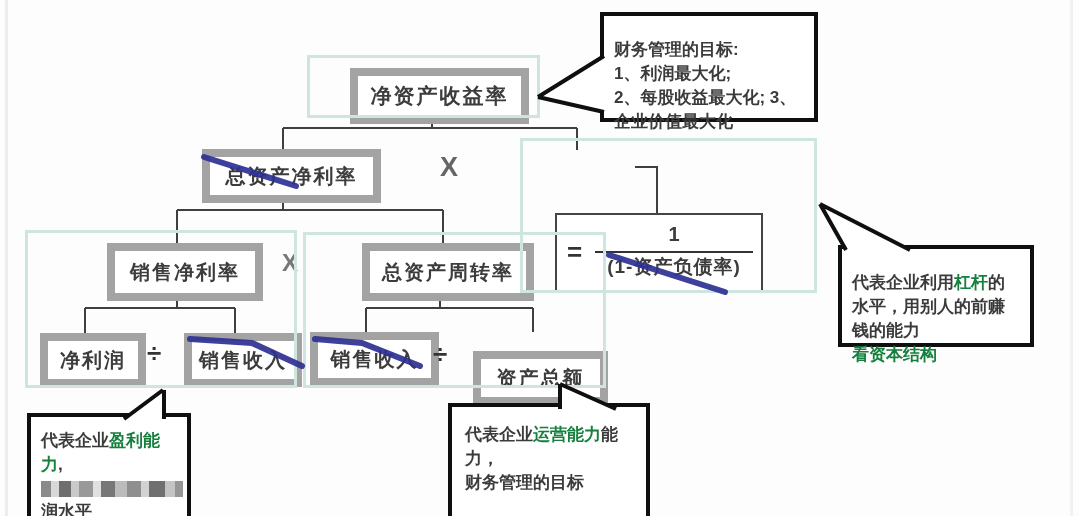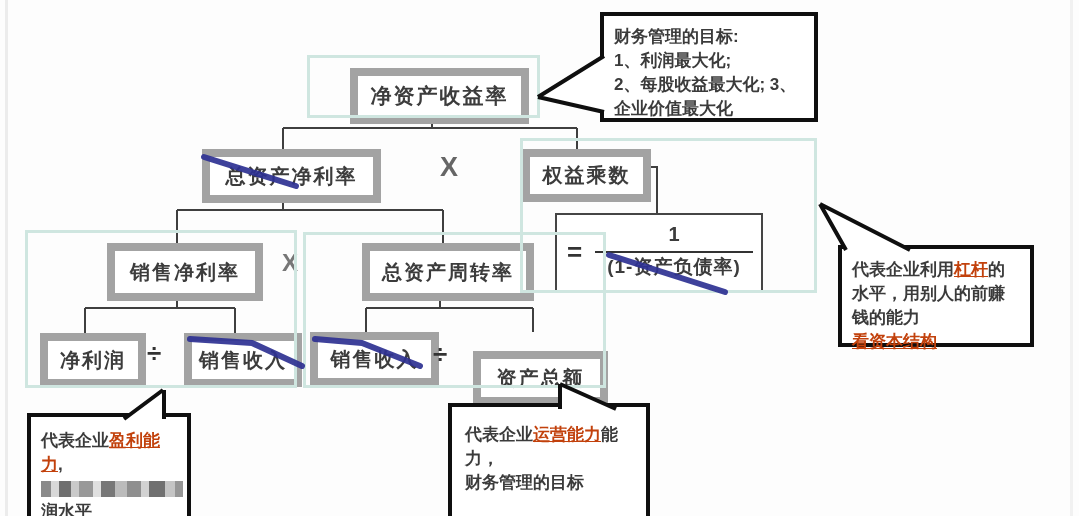--- a/index.html
+++ b/index.html
@@ -15,22 +15,22 @@
         font-size:20px;font-weight:700;letter-spacing:2px;white-space:nowrap;}
   .op{position:absolute;z-index:3;font-weight:700;color:#555;}
   .formula{position:absolute;background:#fff;border:2px solid #454545;z-index:3;}
   .formula .eq{position:absolute;left:10px;top:22px;font-size:26px;font-weight:700;color:#333;}
   .formula .frac{position:absolute;left:38px;right:8px;top:4px;text-align:center;}
   .formula .num{font-size:20px;font-weight:700;line-height:30px;}
   .formula .bar{border-top:2px solid #333;margin:2px 0 1px 0;}
   .formula .den{font-size:19px;font-weight:700;letter-spacing:1px;}
   .callout{position:absolute;background:#fff;border:4px solid #0f0f0f;z-index:3;
            font-size:17px;font-weight:700;line-height:24px;color:#3b3b3b;}
-  .callout .pad{padding:9px 10px;}
-  .red{color:#c2410c;text-decoration:underline;}
+  .callout .pad{padding:22px 10px;}
+  .red{color:#15803d;}
   .mosaic{height:16px;width:142px;margin:4px 0 3px 0;
     background:linear-gradient(90deg,#8a8a8a 0 10px,#d8d8d8 10px 18px,#6f6f6f 18px 30px,
       #c9c9c9 30px 38px,#999 38px 52px,#e0e0e0 52px 60px,#777 60px 74px,#bbb 74px 86px,
       #8f8f8f 86px 100px,#d2d2d2 100px 108px,#707070 108px 124px,#c4c4c4 124px 134px,#969696 134px 142px);}
 </style>
 </head>
 <body>
 
 <div class="canvas">
 
@@ -51,23 +51,20 @@
   <div class="group" style="left:307px;top:55px;width:227px;height:57px;"></div>
   <div class="group" style="left:520px;top:138px;width:291px;height:149px;"></div>
   <div class="group" style="left:25px;top:230px;width:266px;height:152px;"></div>
   <div class="group" style="left:303px;top:232px;width:297px;height:150px;"></div>
 
   <div class="node" style="left:350px;top:68px;width:163px;height:40px;font-size:21px;">
     <span>净资产收益率</span>
   </div>
   <div class="node" style="left:202px;top:149px;width:163px;height:38px;">
     <span>总资产净利率</span>
-  </div>
-  <div class="node" style="left:522px;top:149px;width:113px;height:37px;">
-    <span>权益乘数</span>
   </div>
   <div class="node" style="left:362px;top:243px;width:156px;height:42px;">
     <span>总资产周转率</span>
   </div>
   <div class="node" style="left:107px;top:243px;width:140px;height:42px;">
     <span>销售净利率</span>
   </div>
   <div class="node" style="left:40px;top:333px;width:90px;height:38px;">
     <span>净利润</span>
   </div>

